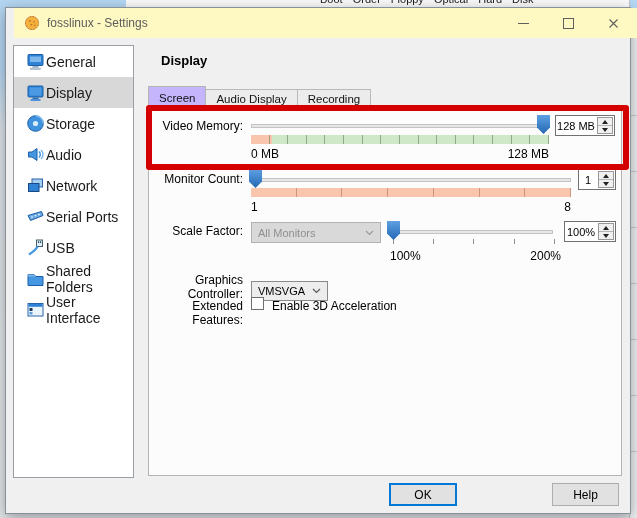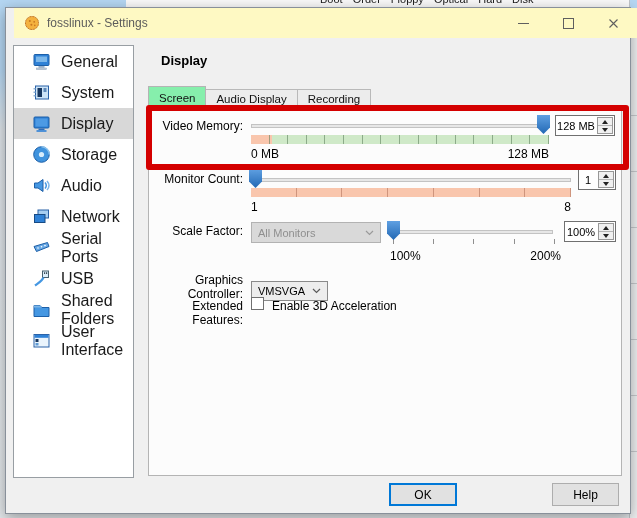--- a/index.html
+++ b/index.html
@@ -21,28 +21,28 @@
   .dialog{left:5px;top:7px;width:624px;height:505px;background:#f0f0f0;border:1px solid #88909a;box-shadow:0 4px 14px rgba(0,0,0,.35);}
   .titlebar{left:8px;top:0;width:100%;height:30px;background:#fef9c3;}
   .title-icon{left:10px;top:7px;width:16px;height:16px;}
   .title-text{left:33px;top:0;height:30px;line-height:30px;font-size:12px;color:#5c5c5c;}
   .win-controls{right:2px;top:0;height:30px;display:flex;}
   .win-btn{width:45px;height:30px;display:flex;align-items:center;justify-content:center;}
   .glyph-min{width:11px;height:1px;background:#5f5f5f;}
   .glyph-max{width:9px;height:9px;border:1px solid #5f5f5f;background:transparent;}
   
   .sidebar{left:7px;top:37px;width:119px;height:431px;background:#ffffff;border:1px solid #989ea3;}
-  .side-item{height:31px;display:flex;align-items:center;padding-left:17px;gap:9px;font-size:16px;color:#1a1a1a;cursor:default;}
+  .side-item{height:31px;display:flex;align-items:center;padding-left:11px;font-size:14px;color:#1a1a1a;cursor:default;}
   .side-item.selected{background:#d8d8d8;}
   .side-item svg{flex:0 0 auto;}
   
   .page-title{left:155px;top:45px;font-size:13px;font-weight:bold;color:#000;}
   .tabs{left:142px;top:78px;display:flex;align-items:flex-end;height:23px;}
   .tab{font-size:11.5px;color:#111;padding:0 10px;display:flex;align-items:center;box-sizing:border-box;}
-  .tab.active{height:23px;background:#86efac;border:1px solid #b4b4b4;border-bottom:none;z-index:3;position:relative;}
+  .tab.active{height:23px;background:#c4b5fd;border:1px solid #b4b4b4;border-bottom:none;z-index:3;position:relative;}
   .tab.inactive{height:20px;background:#ececec;border:1px solid #b9b9b9;border-left:none;}
   .pane{left:142px;top:100px;width:474px;height:368px;background:#fcfcfc;border:1px solid #b4b4b4;box-sizing:border-box;z-index:1;}
   
   .annotation{left:140px;top:97px;width:483px;height:65px;border:6px solid #d40000;border-radius:3px;box-sizing:border-box;z-index:40;pointer-events:none;}
   
   .rowlabel{width:100px;text-align:right;font-size:12px;color:#000;z-index:5;}
   .groove{background:#e7e7e7;border:1px solid #c3c3c3;box-sizing:border-box;z-index:5;}
   .handle{width:13px;height:19px;z-index:6;background:linear-gradient(180deg,#5fa0e2,#2268b4);clip-path:polygon(0 0,100% 0,100% 66%,50% 100%,0 66%);filter:drop-shadow(0 0 1px rgba(20,60,110,.8));}
   .strip{display:flex;z-index:5;position:absolute;}
   .strip .seg-orange{background:#f9c6ad;height:100%;}
@@ -118,31 +118,20 @@
   <div class="abs sidebar">
     <div class="side-item">
       <svg width="21" height="21" viewBox="0 0 21 21">
           <rect x="3" y="3.5" width="15" height="11" rx="1" fill="#2f81d6" stroke="#1c5fa8"></rect>
           <rect x="5" y="5.5" width="11" height="5.5" fill="#7db8ea"></rect>
           <rect x="7.5" y="15" width="6" height="1.8" fill="#9ab0c8"></rect>
           <rect x="5.5" y="17" width="10" height="1.6" fill="#c2cfdd" stroke="#8fa0b4" stroke-width="0.5"></rect>
         </svg>
       <span>General</span>
     </div>
-    <div class="side-item">
-      <svg width="21" height="21" viewBox="0 0 21 21">
-          <rect x="4.5" y="4" width="13" height="13" fill="#cde4f7" stroke="#2a62a8"></rect>
-          <rect x="6.5" y="6" width="4.5" height="9" fill="#17365e"></rect>
-          <rect x="12.5" y="6" width="3" height="4" fill="#5e88b8"></rect>
-          <rect x="2.5" y="6" width="2" height="1.5" fill="#8fb4d8"></rect>
-          <rect x="2.5" y="9.5" width="2" height="1.5" fill="#8fb4d8"></rect>
-          <rect x="2.5" y="13" width="2" height="1.5" fill="#8fb4d8"></rect>
-        </svg>
-      <span>System</span>
-    </div>
     <div class="side-item selected">
       <svg width="21" height="21" viewBox="0 0 21 21">
           <rect x="3" y="4" width="15" height="11" rx="1" fill="#2f81d6" stroke="#1c5fa8"></rect>
           <rect x="4.5" y="5.5" width="12" height="8" fill="#4d9ae4"></rect>
           <rect x="7.5" y="15.5" width="6" height="1.6" fill="#2f6db8"></rect>
           <rect x="5.5" y="17.2" width="10" height="1.6" fill="#2f81d6"></rect>
         </svg>
       <span>Display</span>
     </div>
     <div class="side-item">

